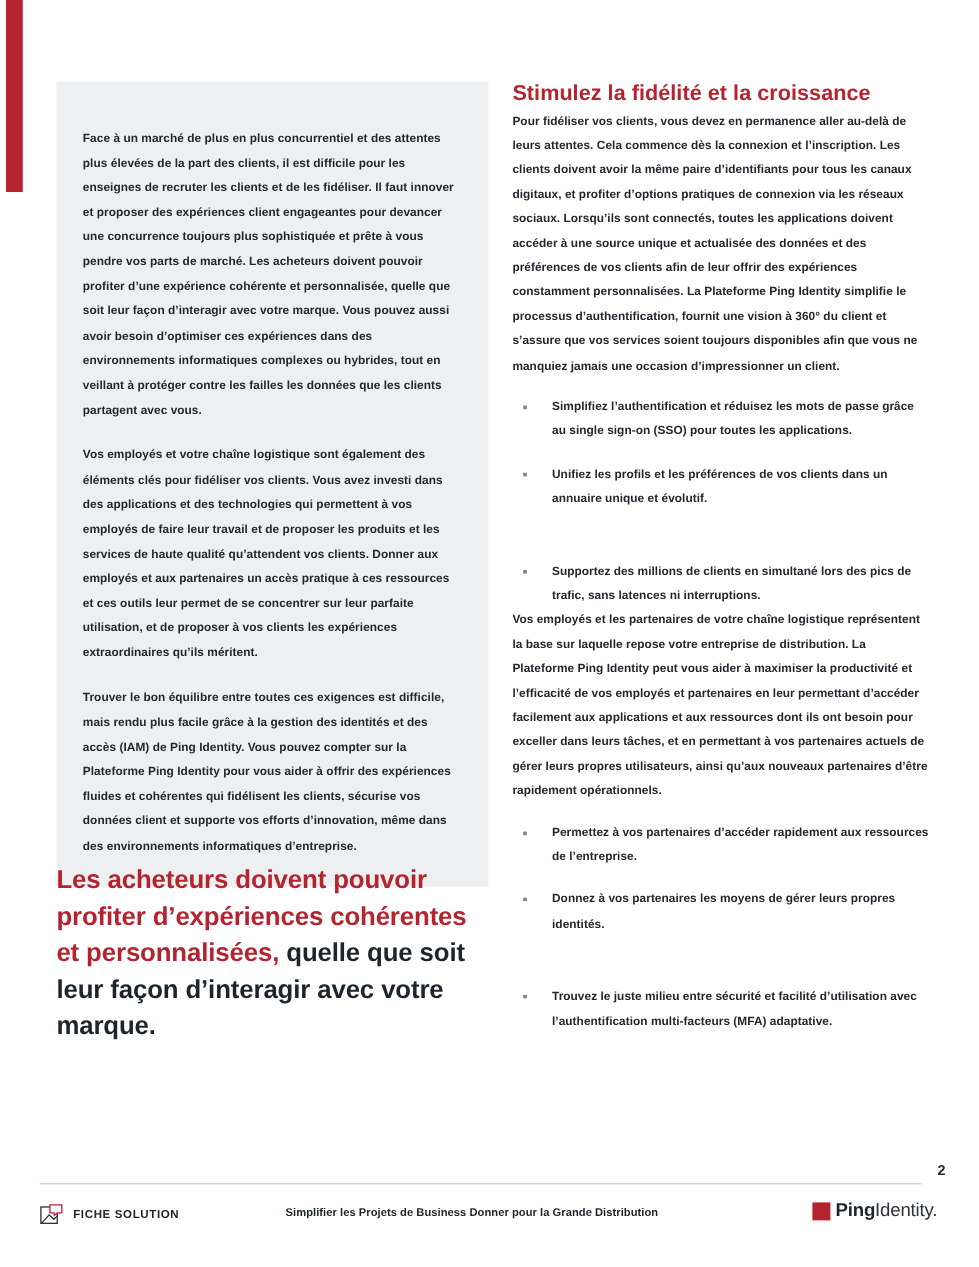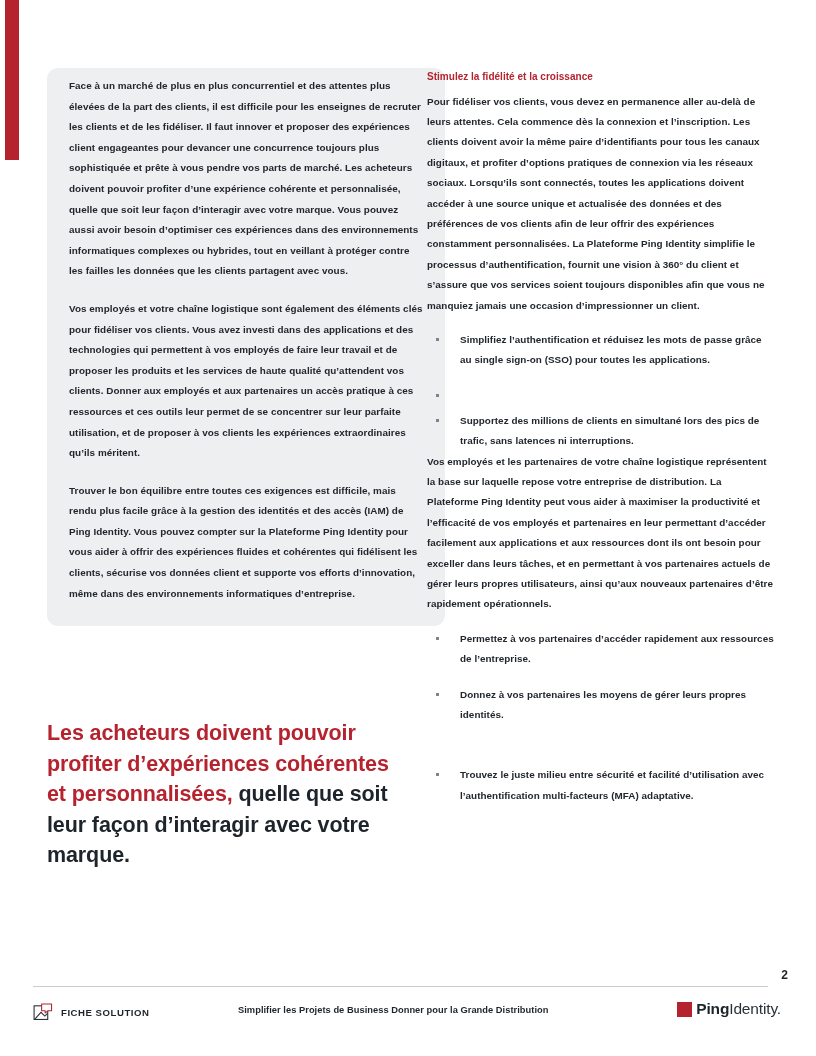--- a/index.html
+++ b/index.html
@@ -28,24 +28,23 @@
 
   
   .left-col {
     position: absolute;
     left: 47px;
     top: 68px;
     width: 338px;
   }
   .intro-panel {
     background: #eeeff0;
-    padding: 8px 22px 22px 22px;
+    padding: 38px 22px 22px 22px;
     box-sizing: border-box;
-    width: 398px;
-    border-radius: 11px;
+    width: 360px;
   }
   .intro-panel p {
     margin: 0 0 17px 0;
     font-size: 9.9px;
     line-height: 20.6px;
     font-weight: bold;
     color: #22272e;
     letter-spacing: 0.005em;
   }
   .intro-panel p:last-child {
@@ -72,21 +71,21 @@
 
   
   .right-col {
     position: absolute;
     left: 427px;
     top: 68px;
     width: 347px;
   }
   .sect-head {
     color: #b5232f;
-    font-size: 10px;
+    font-size: 18px;
     line-height: 18.5px;
     font-weight: bold;
     margin: 0 0 5px 0;
     letter-spacing: 0.002em;
   }
   .sect-head.second {
     margin-top: 25px;
   }
   .body-p {
     margin: 0;
@@ -218,21 +217,21 @@
 <div class="pullquote">
   <span class="accent">Les acheteurs doivent pouvoir profiter d’expériences cohérentes et personnalisées,</span><span class="rest"> quelle que soit leur façon d’interagir avec votre marque.</span>
 </div>
 
 <div class="right-col">
 
   <h2 class="sect-head">Stimulez la fidélité et la croissance</h2>
   <p class="body-p">Pour fidéliser vos clients, vous devez en permanence aller au-delà de leurs attentes. Cela commence dès la connexion et l’inscription. Les clients doivent avoir la même paire d’identifiants pour tous les canaux digitaux, et profiter d’options pratiques de connexion via les réseaux sociaux. Lorsqu’ils sont connectés, toutes les applications doivent accéder à une source unique et actualisée des données et des préférences de vos clients afin de leur offrir des expériences constamment personnalisées. La Plateforme Ping Identity simplifie le processus d’authentification, fournit une vision à 360° du client et s’assure que vos services soient toujours disponibles afin que vous ne manquiez jamais une occasion d’impressionner un client.</p>
   <ul class="bullets">
     <li><span class="dot"></span><span>Simplifiez l’authentification et réduisez les mots de passe grâce au single sign-on (SSO) pour toutes les applications.</span></li>
-    <li><span class="dot"></span></li>
+    <li><span class="dot"></span><span>Unifiez les profils et les préférences de vos clients dans un annuaire unique et évolutif.</span></li>
     <li><span class="dot"></span><span>Supportez des millions de clients en simultané lors des pics de trafic, sans latences ni interruptions.</span></li>
   </ul>
 
   <p class="body-p">Vos employés et les partenaires de votre chaîne logistique représentent la base sur laquelle repose votre entreprise de distribution. La Plateforme Ping Identity peut vous aider à maximiser la productivité et l’efficacité de vos employés et partenaires en leur permettant d’accéder facilement aux applications et aux ressources dont ils ont besoin pour exceller dans leurs tâches, et en permettant à vos partenaires actuels de gérer leurs propres utilisateurs, ainsi qu’aux nouveaux partenaires d’être rapidement opérationnels.</p>
   <ul class="bullets">
     <li><span class="dot"></span><span>Permettez à vos partenaires d’accéder rapidement aux ressources de l’entreprise.</span></li>
     <li><span class="dot"></span><span>Donnez à vos partenaires les moyens de gérer leurs propres identités.</span></li>
     <li><span class="dot"></span><span>Trouvez le juste milieu entre sécurité et facilité d’utilisation avec l’authentification multi-facteurs (MFA) adaptative.</span></li>
   </ul>
 </div>

